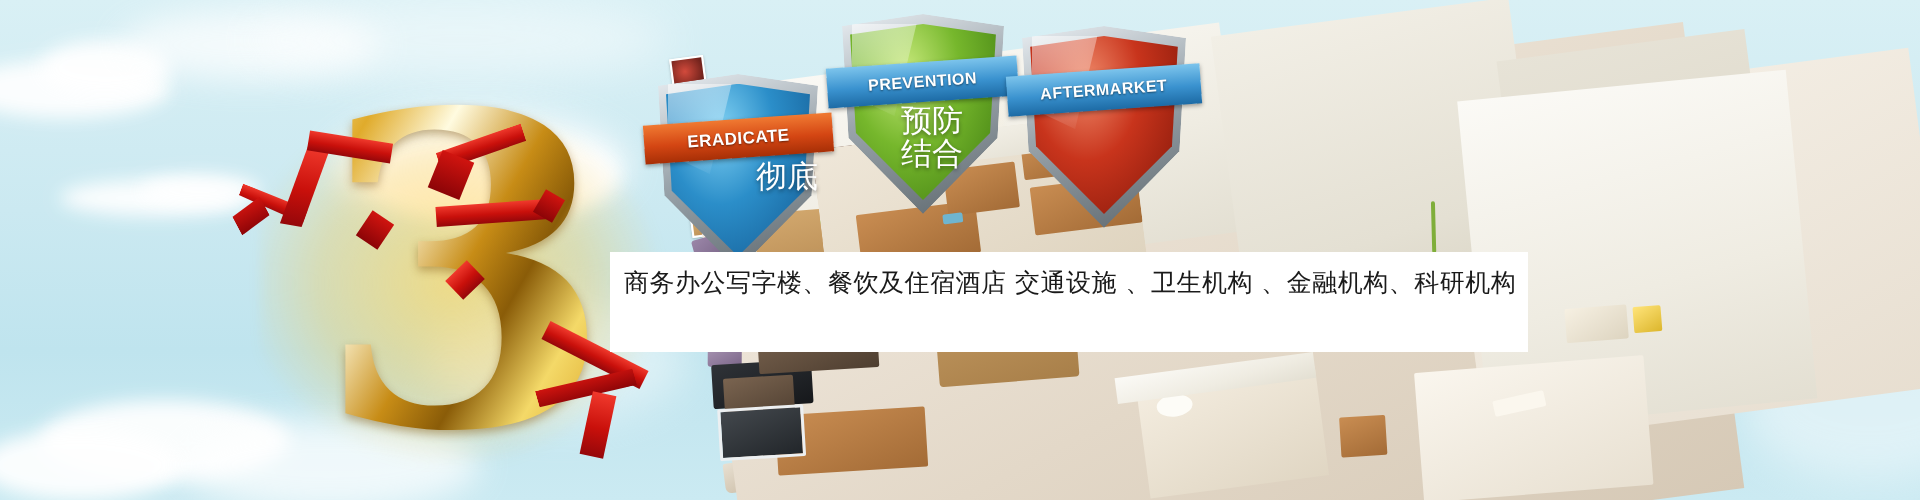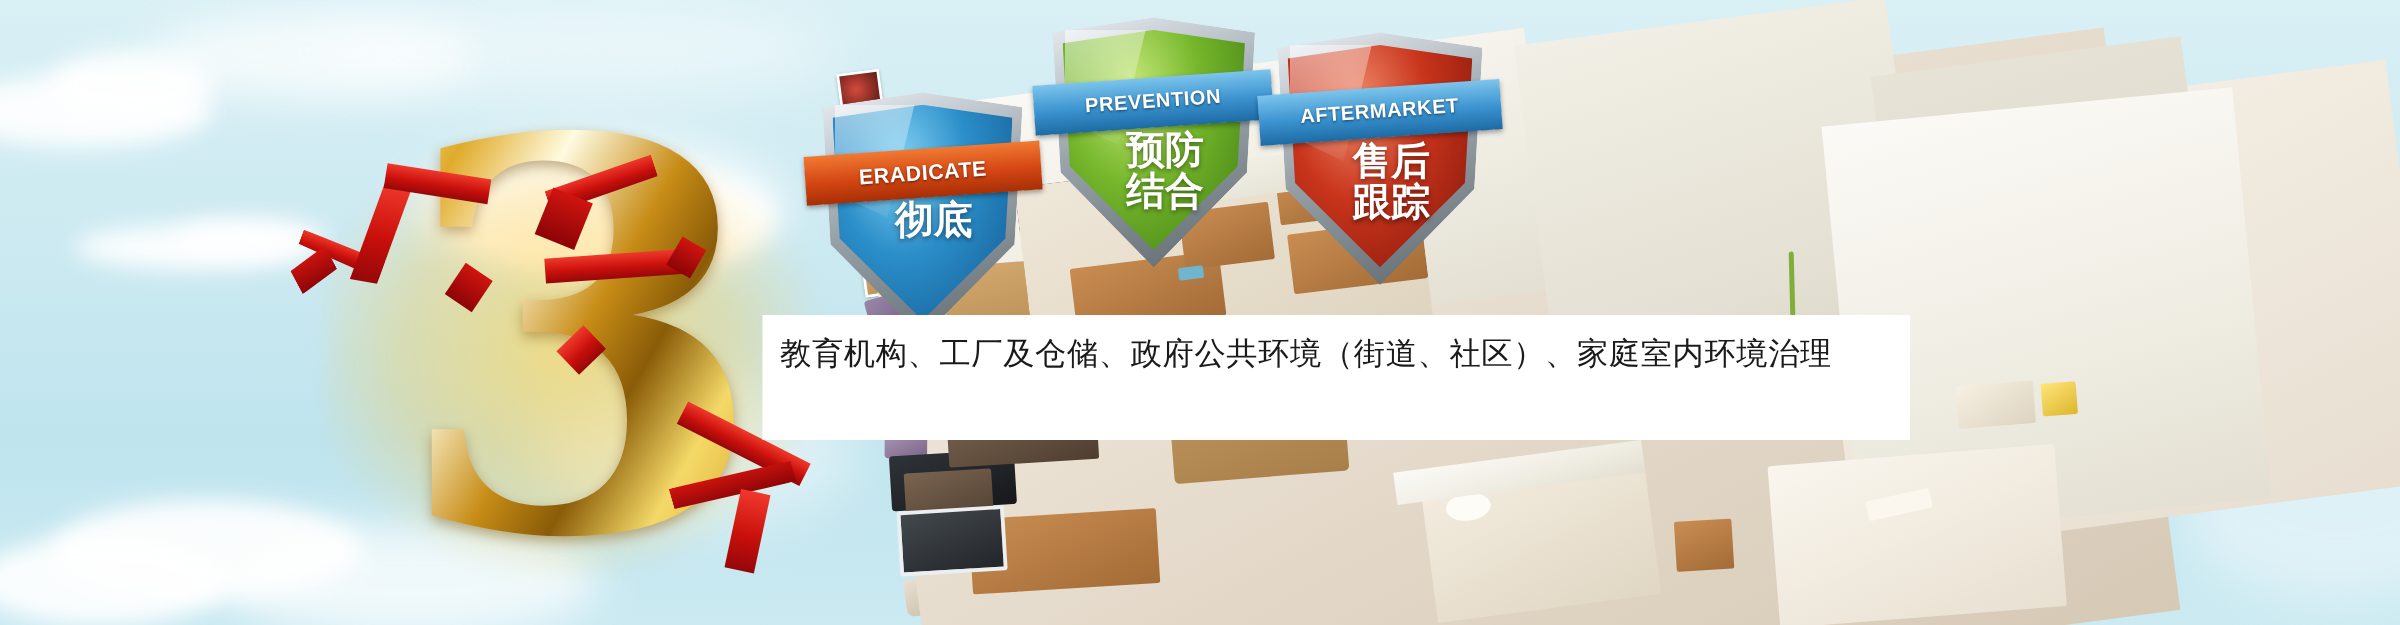--- a/index.html
+++ b/index.html
@@ -94,21 +94,21 @@
   }
   .ribbon-orange { background:linear-gradient(180deg,#f07a32,#d44613 55%,#a72f06); }
   .ribbon-blue   { background:linear-gradient(180deg,#7cc4ec,#3a92cf 55%,#1d6ba5); }
   .ribbon-label {
     color:#fff; font-weight:bold; letter-spacing:.5px;
     text-shadow:0 1px 2px rgba(0,0,0,.5);
     white-space:nowrap;
   }
   .shield-cn {
     position:absolute; left:18px; right:0;
-    text-align:center; color:#fff; font-weight:bold;
+    text-align:center; color:#fff; font-weight:normal;
     line-height:1.08;
     text-shadow:0 2px 4px rgba(0,0,0,.45);
     font-family:"DejaVu Sans", sans-serif;
   }
 
   
   #three-wrap { position:absolute; left:250px; top:95px; width:430px; height:390px; }
   #three-glow {
     position:absolute; left:10px; top:20px; width:400px; height:350px;
     background:radial-gradient(ellipse at 48% 48%,rgba(255,214,92,.70),rgba(255,196,50,.30) 45%,rgba(255,190,40,0) 72%);
@@ -254,21 +254,21 @@
 
   <div class="shield" style="left:658px;top:74px;width:160px;height:196px;">
     <div class="shield-body">
       <div class="shield-rim"></div>
       <div class="shield-face blue"></div>
       <div class="shield-gloss"></div>
     </div>
     <div class="shield-ribbon ribbon-orange" style="top:23%;">
       <span class="ribbon-label" style="font-size:17px;">ERADICATE</span>
     </div>
-    <div class="shield-cn" style="top:44%;font-size:31px;">
+    <div class="shield-cn" style="top:44%;font-size:31px;text-align:right;">
       <div>彻底</div>
     </div>
   </div>
 
   <div class="shield" style="left:842px;top:14px;width:162px;height:200px;">
     <div class="shield-body">
       <div class="shield-rim"></div>
       <div class="shield-face green"></div>
       <div class="shield-gloss"></div>
     </div>
@@ -282,24 +282,20 @@
   </div>
 
   <div class="shield" style="left:1022px;top:26px;width:164px;height:202px;">
     <div class="shield-body">
       <div class="shield-rim"></div>
       <div class="shield-face red"></div>
       <div class="shield-gloss"></div>
     </div>
     <div class="shield-ribbon ribbon-blue" style="top:22%;">
       <span class="ribbon-label" style="font-size:16px;">AFTERMARKET</span>
-    </div>
-    <div class="shield-cn" style="top:43%;font-size:31px;">
-      <div>售后</div>
-      <div>跟踪</div>
     </div>
   </div>
 
   <div id="three-wrap">
     <div id="three-glow"></div>
     <div id="three">3</div>
 
     <div class="ribbon-strip" style="left:-12px;top:100px;width:70px;height:17px;transform:rotate(20deg);clip-path:polygon(0 0,100% 14%,100% 100%,0 72%);"></div>
     <div class="ribbon-strip dk" style="left:-16px;top:108px;width:34px;height:26px;transform:rotate(-28deg);clip-path:polygon(0 20%,100% 0,100% 80%,0 100%);"></div>
     <div class="ribbon-strip" style="left:44px;top:50px;width:22px;height:82px;transform:rotate(10deg) skewX(-10deg);"></div>
@@ -309,17 +305,17 @@
     <div class="ribbon-strip dk" style="left:184px;top:60px;width:34px;height:40px;transform:rotate(22deg);"></div>
     <div class="ribbon-strip" style="left:186px;top:108px;width:112px;height:20px;transform:rotate(-4deg);"></div>
     <div class="ribbon-strip dk" style="left:288px;top:98px;width:22px;height:26px;transform:rotate(30deg);"></div>
     <div class="ribbon-strip" style="left:200px;top:172px;width:30px;height:26px;transform:rotate(-44deg);"></div>
     <div class="ribbon-strip" style="left:290px;top:250px;width:110px;height:20px;transform:rotate(27deg);"></div>
     <div class="ribbon-strip dk" style="left:286px;top:282px;width:100px;height:22px;transform:rotate(-16deg);clip-path:polygon(0 0,100% 24%,100% 100%,0 76%);"></div>
     <div class="ribbon-strip" style="left:336px;top:298px;width:24px;height:64px;transform:rotate(12deg);"></div>
   </div>
 
   <div id="text-panel">
-    <div class="panel-line">教育机构、工厂及仓储、政府公共环境（街道、社区）、家庭室内环境治理</div>
+    <div class="panel-line">商务办公写字楼、餐饮及住宿酒店 交通设施 、卫生机构 、金融机构、科研机构</div>
   </div>
 
 
 </div>
 
 </body></html>

